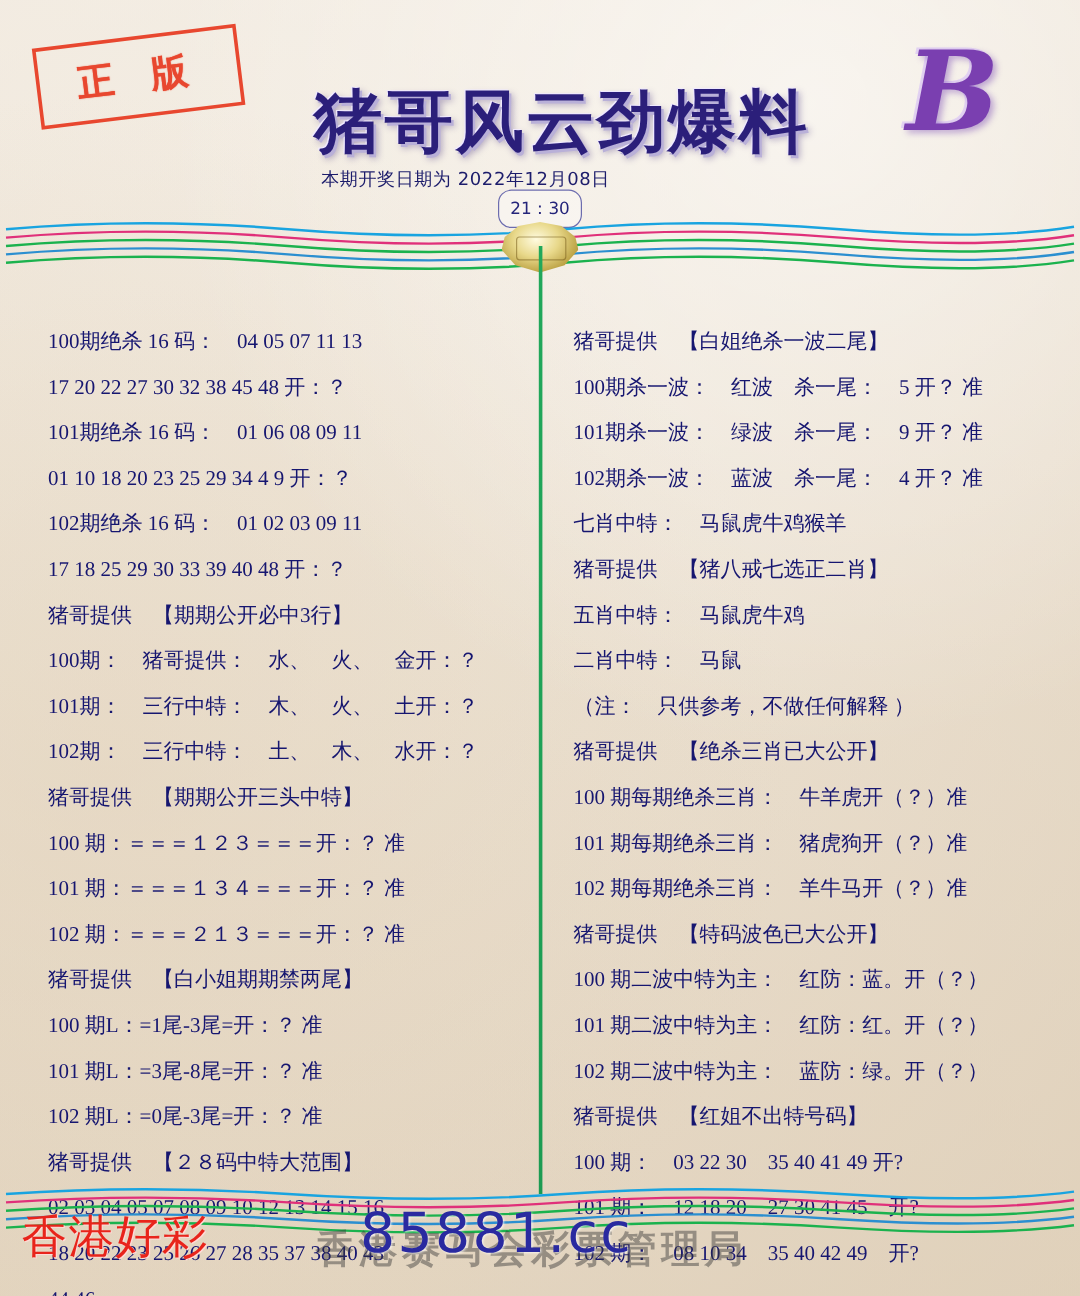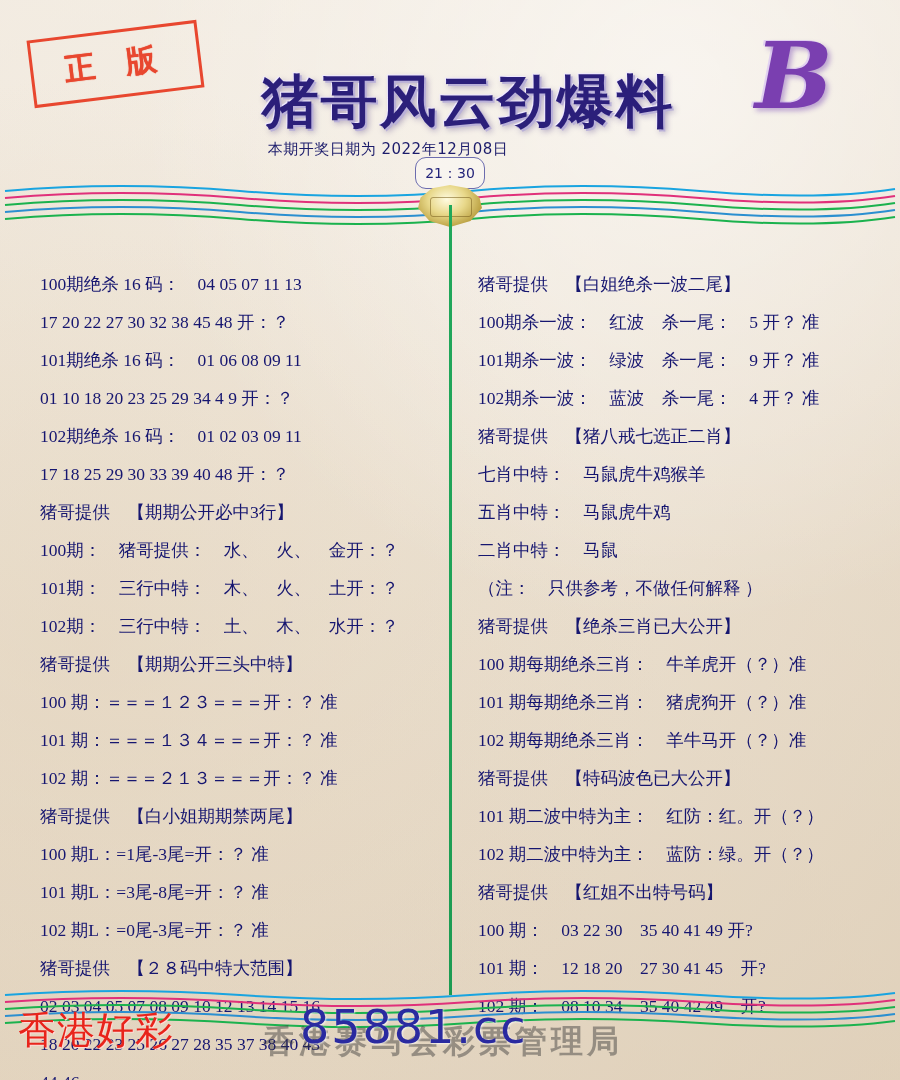--- a/index.html
+++ b/index.html
@@ -150,30 +150,31 @@
   <div class="row">02 03 04 05 07 08 09 10 12 13 14 15 16</div>
   <div class="row">18 20 22 23 25 26 27 28 35 37 38 40 43</div>
   <div class="row">44 46</div>
 </div>
 
 <div class="col col-right">
   <div class="row hdr">猪哥提供　【白姐绝杀一波二尾】</div>
   <div class="row">100期杀一波：　红波　杀一尾：　5 开？ 准</div>
   <div class="row">101期杀一波：　绿波　杀一尾：　9 开？ 准</div>
   <div class="row">102期杀一波：　蓝波　杀一尾：　4 开？ 准</div>
+  <div class="row">七肖中特：　马鼠虎牛鸡猴羊</div>
   <div class="row hdr">猪哥提供　【猪八戒七选正二肖】</div>
-  <div class="row">七肖中特：　马鼠虎牛鸡猴羊</div>
   <div class="row">五肖中特：　马鼠虎牛鸡</div>
   <div class="row">二肖中特：　马鼠</div>
   <div class="row">（注：　只供参考，不做任何解释 ）</div>
   <div class="row hdr">猪哥提供　【绝杀三肖已大公开】</div>
   <div class="row">100  期每期绝杀三肖：　牛羊虎开（？）准</div>
   <div class="row">101  期每期绝杀三肖：　猪虎狗开（？）准</div>
   <div class="row">102  期每期绝杀三肖：　羊牛马开（？）准</div>
   <div class="row hdr">猪哥提供　【特码波色已大公开】</div>
+  <div class="row">100 期二波中特为主：　红防：蓝。开（？）</div>
   <div class="row">101 期二波中特为主：　红防：红。开（？）</div>
   <div class="row">102 期二波中特为主：　蓝防：绿。开（？）</div>
   <div class="row hdr">猪哥提供　【红姐不出特号码】</div>
   <div class="row">100  期：　03  22  30　35  40  41 49  开?</div>
   <div class="row">101  期：　12  18  20　27  30  41 45　开?</div>
   <div class="row">102  期：　08  10  34　35  40  42 49　开?</div>
 </div>
 
 <svg class="wave-bottom" viewBox="0 0 900 50" preserveAspectRatio="none">
   <path d="M5 10 Q 120 2 240 10 T 470 10 T 700 10 T 895 8" stroke="#19a4e0" stroke-width="2" fill="none"></path>

